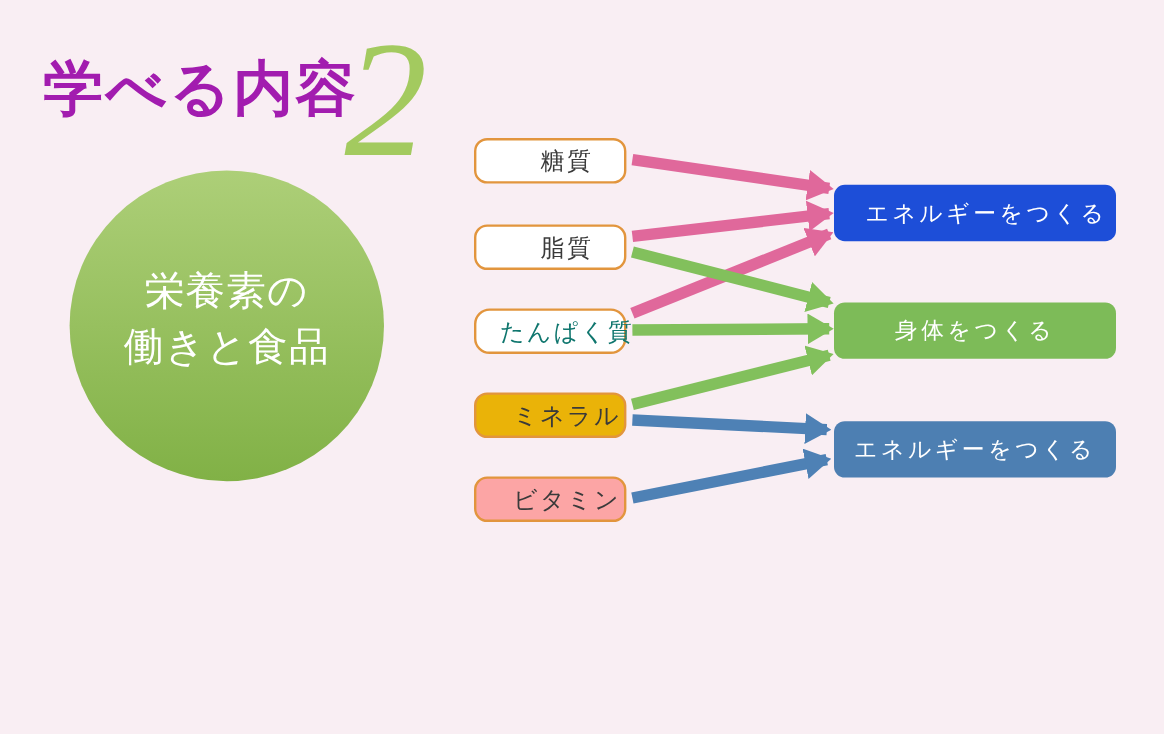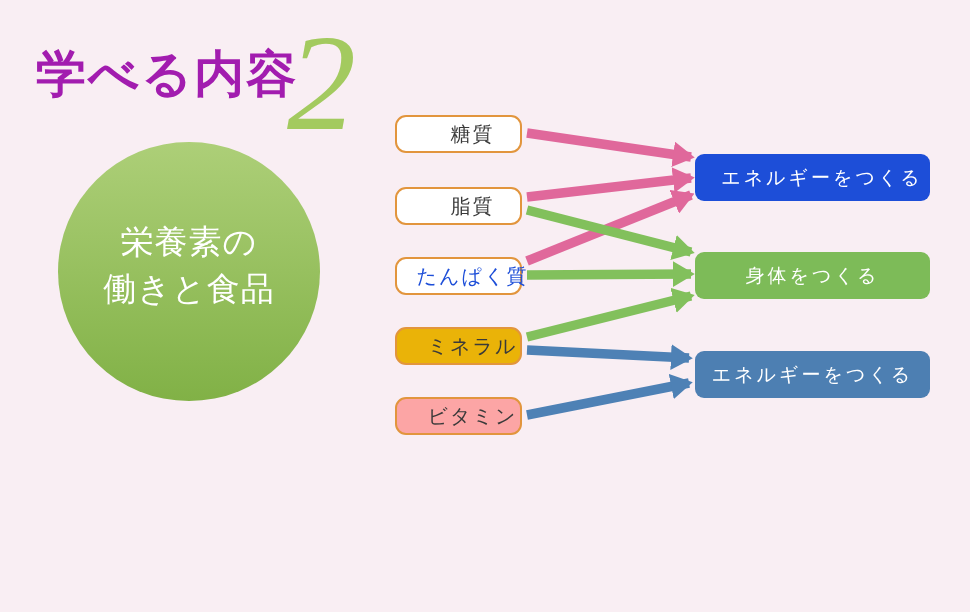--- a/index.html
+++ b/index.html
@@ -80,21 +80,21 @@
         <line x1="527" y1="210" x2="691" y2="252" stroke="#82c05c" stroke-width="9.5" marker-end="url(#m-green)"></line>
         <line x1="527" y1="275" x2="691" y2="274" stroke="#82c05c" stroke-width="9.5" marker-end="url(#m-green)"></line>
         <line x1="527" y1="337" x2="691" y2="296" stroke="#82c05c" stroke-width="9.5" marker-end="url(#m-green)"></line>
         <line x1="527" y1="350" x2="689" y2="358" stroke="#4e81b5" stroke-width="9.5" marker-end="url(#m-blue)"></line>
         <line x1="527" y1="415" x2="689" y2="383" stroke="#4e81b5" stroke-width="9.5" marker-end="url(#m-blue)"></line>
       </g>
   </svg>
 
   <div class="nbox" style="top: 115px; border-color: rgb(226, 149, 61); background: rgb(255, 255, 255); color: rgb(58, 58, 58);">糖質</div>
   <div class="nbox" style="top: 187px; border-color: rgb(226, 149, 61); background: rgb(255, 255, 255); color: rgb(58, 58, 58);">脂質</div>
-  <div class="nbox" style="top: 257px; border-color: rgb(226, 149, 61); background: rgb(255, 255, 255); color: #1d4ed8;">たんぱく質</div>
+  <div class="nbox" style="top: 257px; border-color: rgb(226, 149, 61); background: rgb(255, 255, 255); color: #0f766e; border-radius: 13px;">たんぱく質</div>
   <div class="nbox" style="top: 327px; border-color: rgb(226, 149, 61); background: #eab308; color: rgb(58, 58, 58);">ミネラル</div>
   <div class="nbox" style="top: 397px; border-color: rgb(226, 149, 61); background: #fca5a5; color: rgb(58, 58, 58);">ビタミン</div>
 
   <div class="fbox" style="top: 154px; background: #1d4ed8; padding-left: 19px;">エネルギーをつくる</div>
   <div class="fbox" style="top: 252px; background: rgb(125, 187, 88);">身体をつくる</div>
   <div class="fbox" style="top: 351px; background: rgb(77, 127, 178);">エネルギーをつくる</div>
 
 </div>
 
 </body></html>

